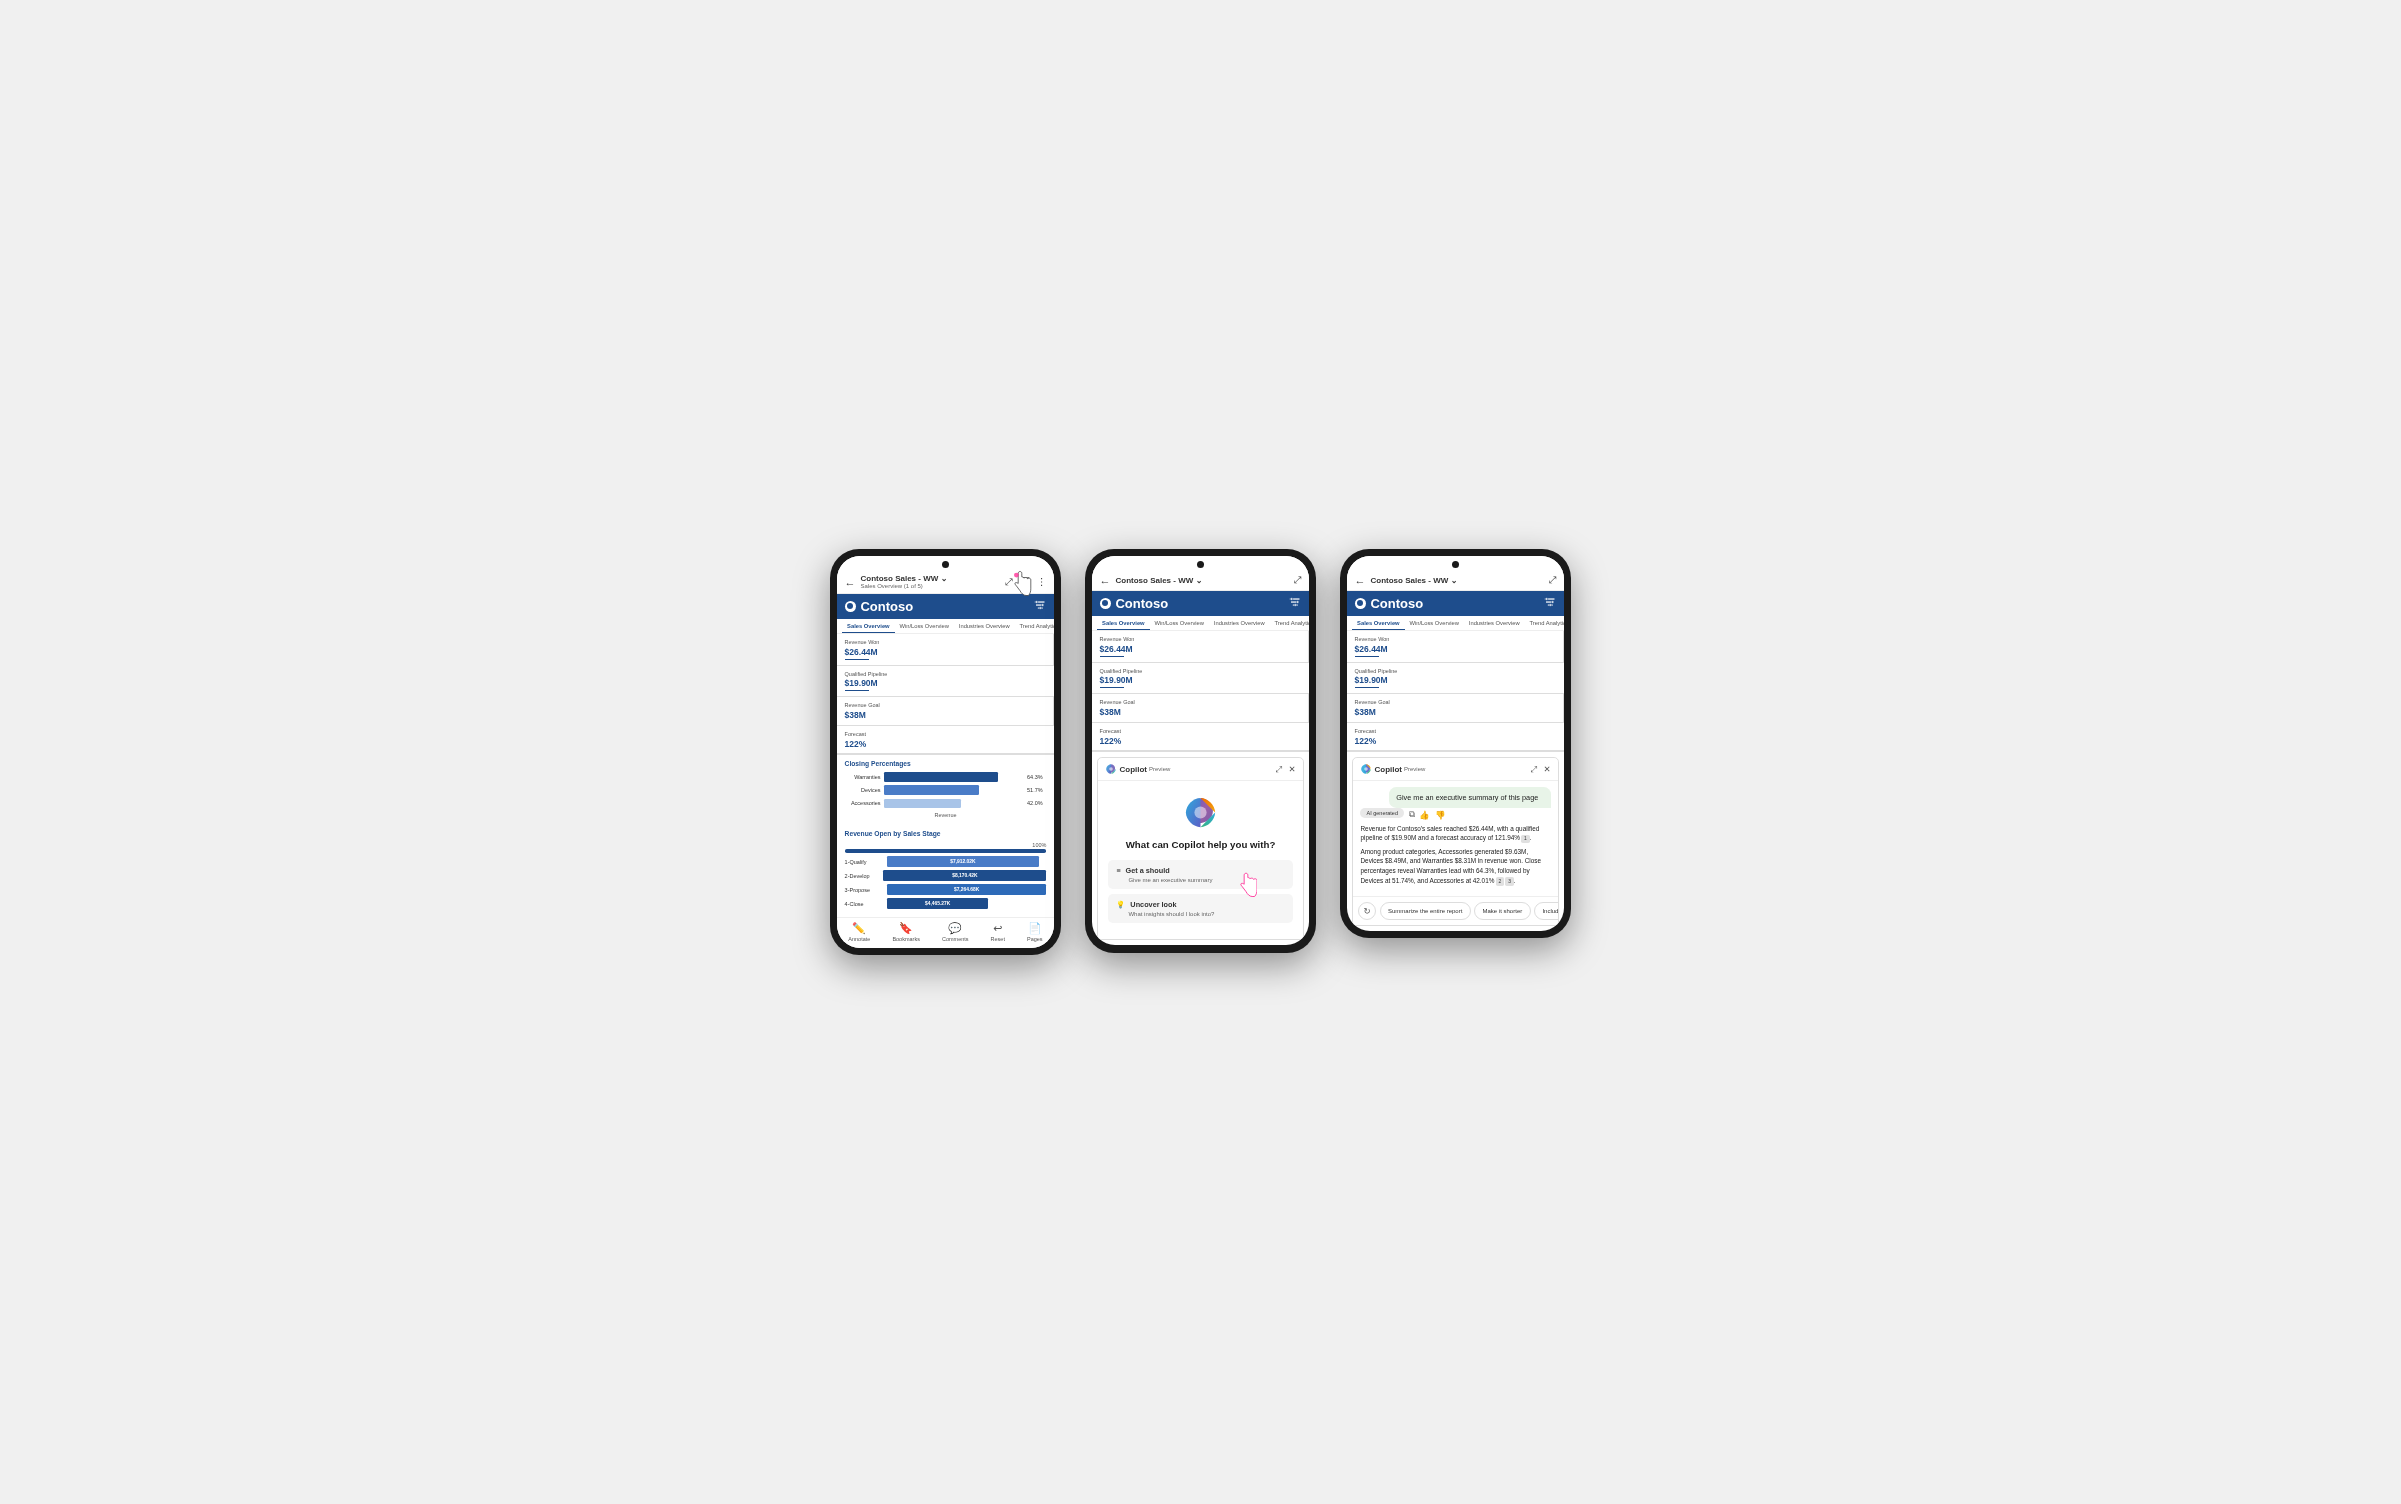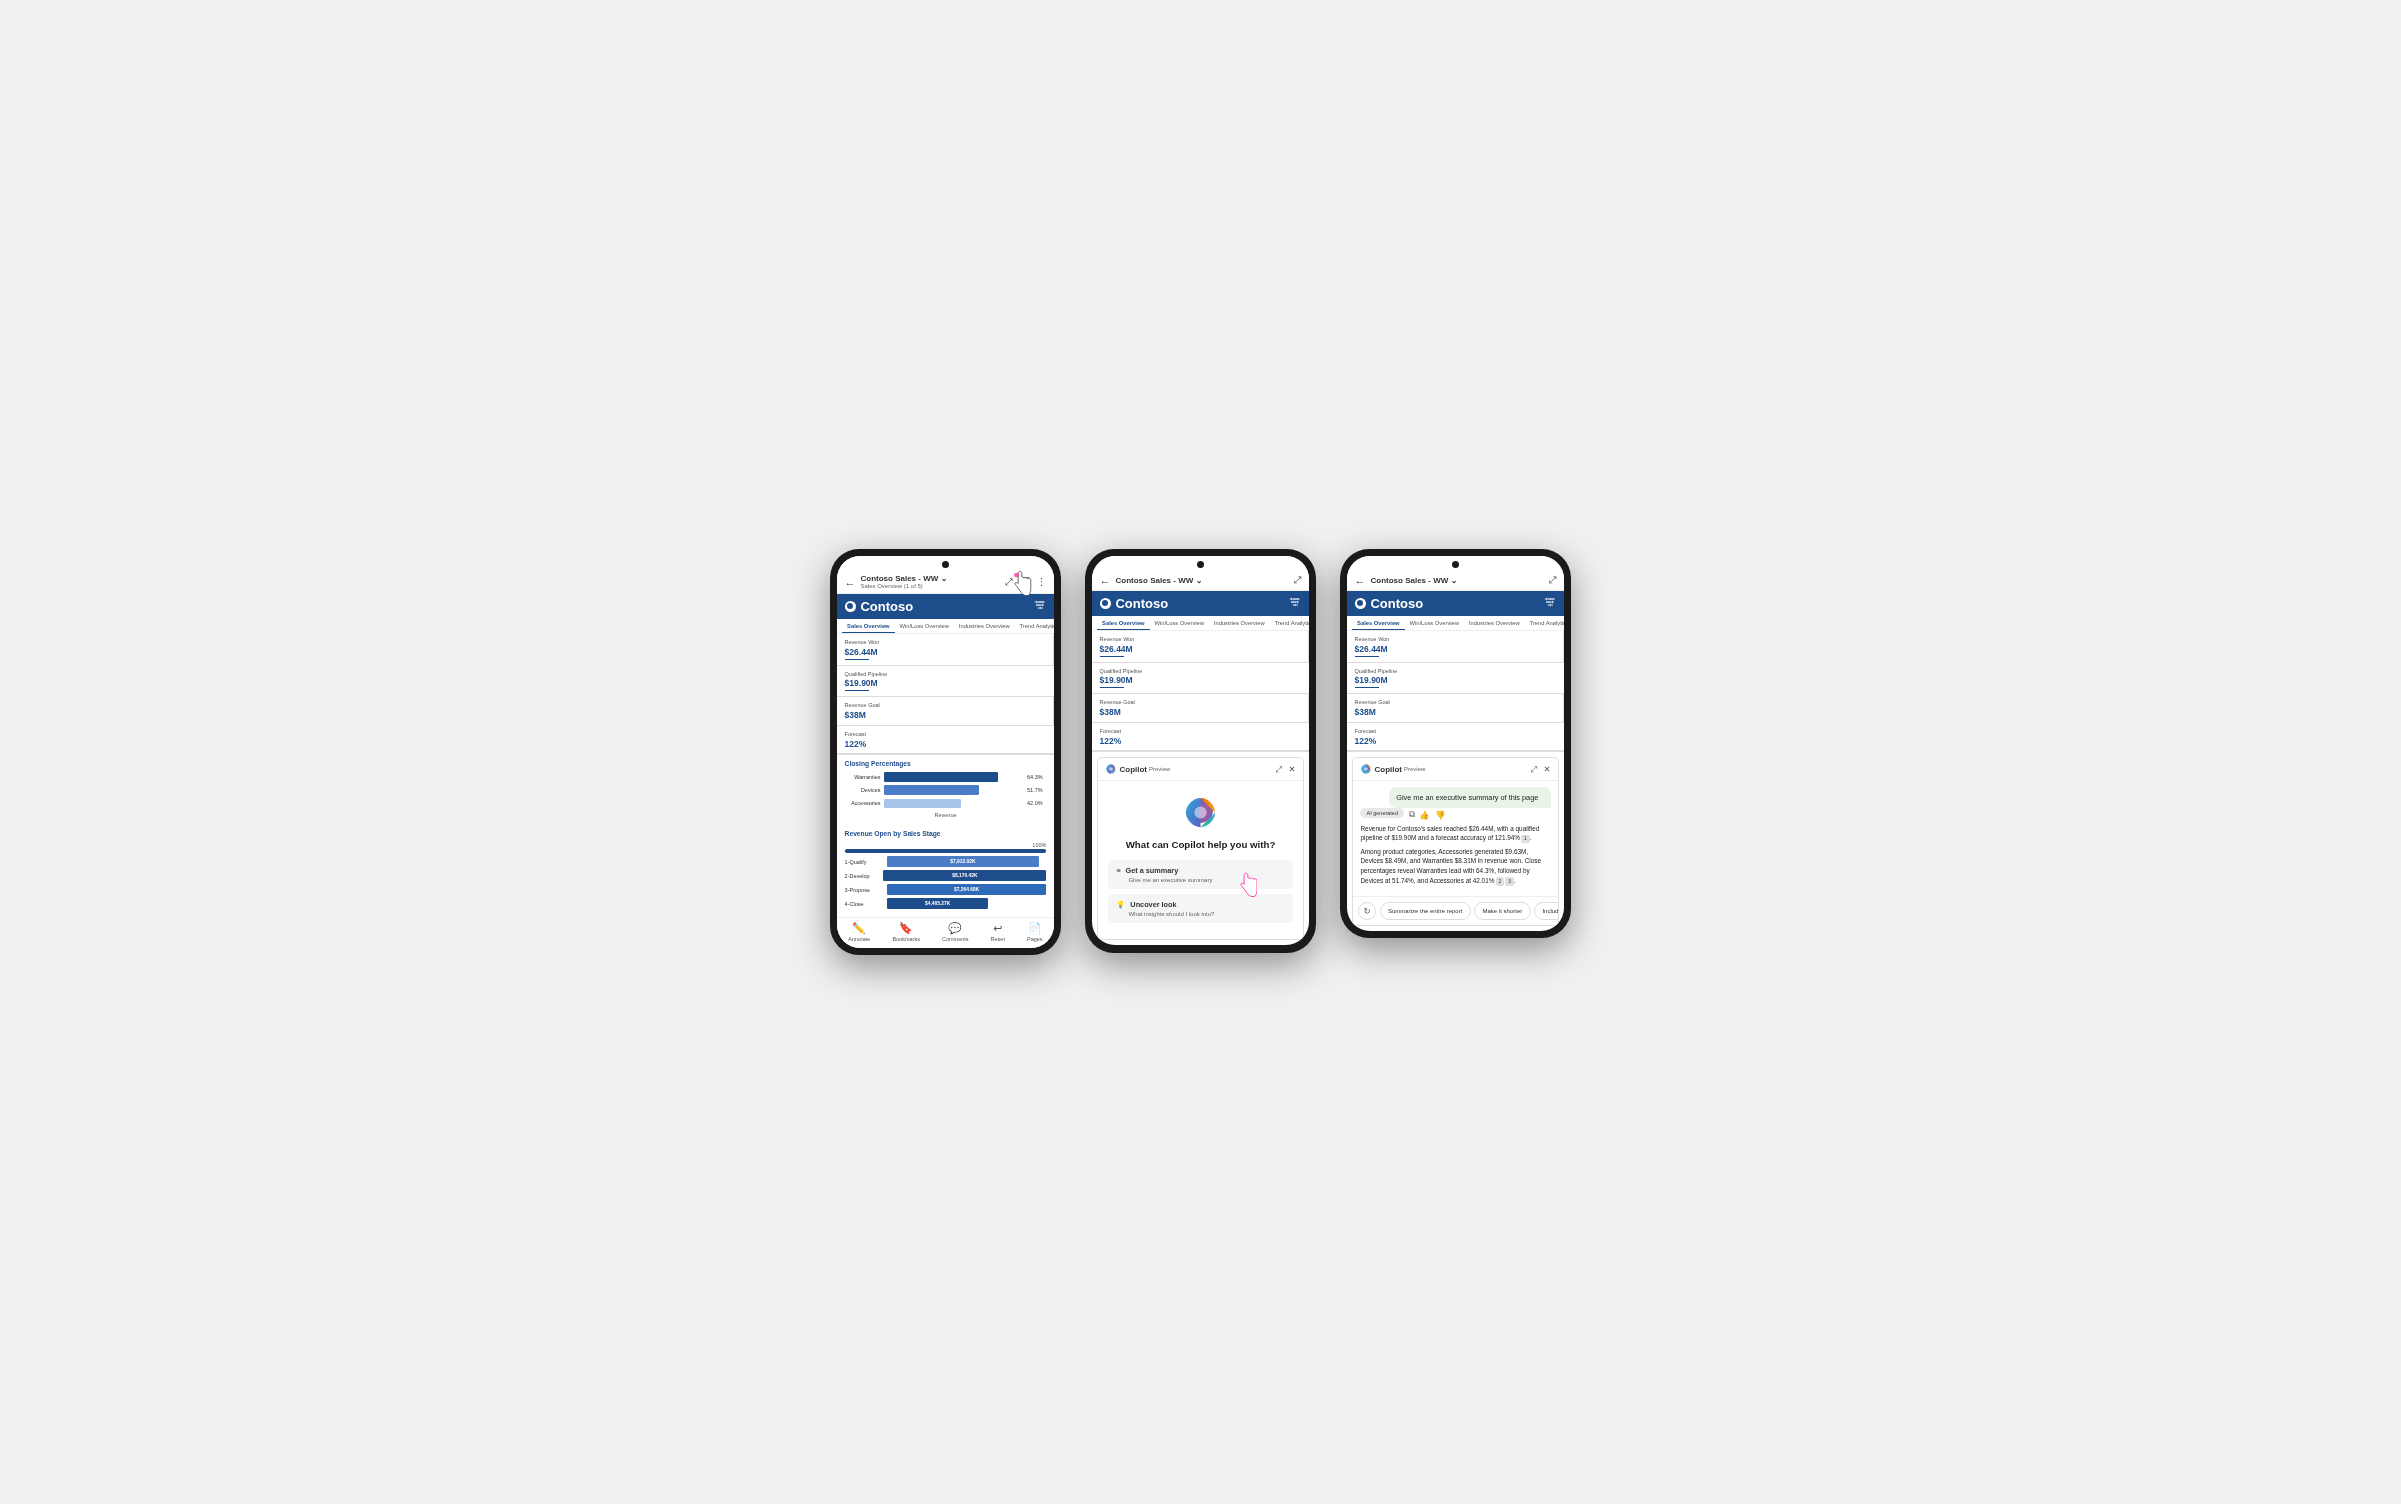--- a/index.html
+++ b/index.html
@@ -739,21 +739,21 @@
             <path d="M32 8 C20 8 8 20 8 32 C8 44 20 56 32 56" fill="url(#cbg2)"></path>
             <path d="M32 56 C44 56 56 44 56 32" fill="url(#cbg3)"></path>
             <path d="M56 32 C56 20 44 8 32 8" fill="url(#cbg4)"></path>
             <circle cx="32" cy="32" r="10" fill="white" opacity="0.5"></circle>
           </svg>
           <div class="copilot-question">What can Copilot help you with?</div>
 
           <div class="copilot-suggestion" style="position:relative;">
             <div class="suggestion-header">
               <span>≡</span>
-              <span>Get a summary</span>
+              <span>Get a should</span>
             </div>
             <div class="suggestion-sub">Give me an executive summary</div>
 
             <div style="position:absolute; bottom:-12px; right:36px; pointer-events:none; z-index:10;">
               <svg width="22" height="27" viewBox="0 0 36 44" fill="none">
                 <path d="M18 2 C16 2 15 3.5 15 5 L15 20 C13.5 18.5 11 18 10 19 C9 20 10 22 12 24 L18 32 C20 36 24 40 28 40 L32 40 C35 37 36 33 36 29 L36 14 C36 12 34.5 11 33 11 C32 11 31 11.5 30.5 12 C30 10.5 28.5 10 27 10 C26 10 25 10.5 24.5 11 C24 9.5 22.5 9 21 9 L21 5 C21 3.5 20 2 18 2Z" fill="white" stroke="#ff3399" stroke-width="1.5"></path>
               </svg>
             </div>
           </div>
           <div class="copilot-suggestion">

